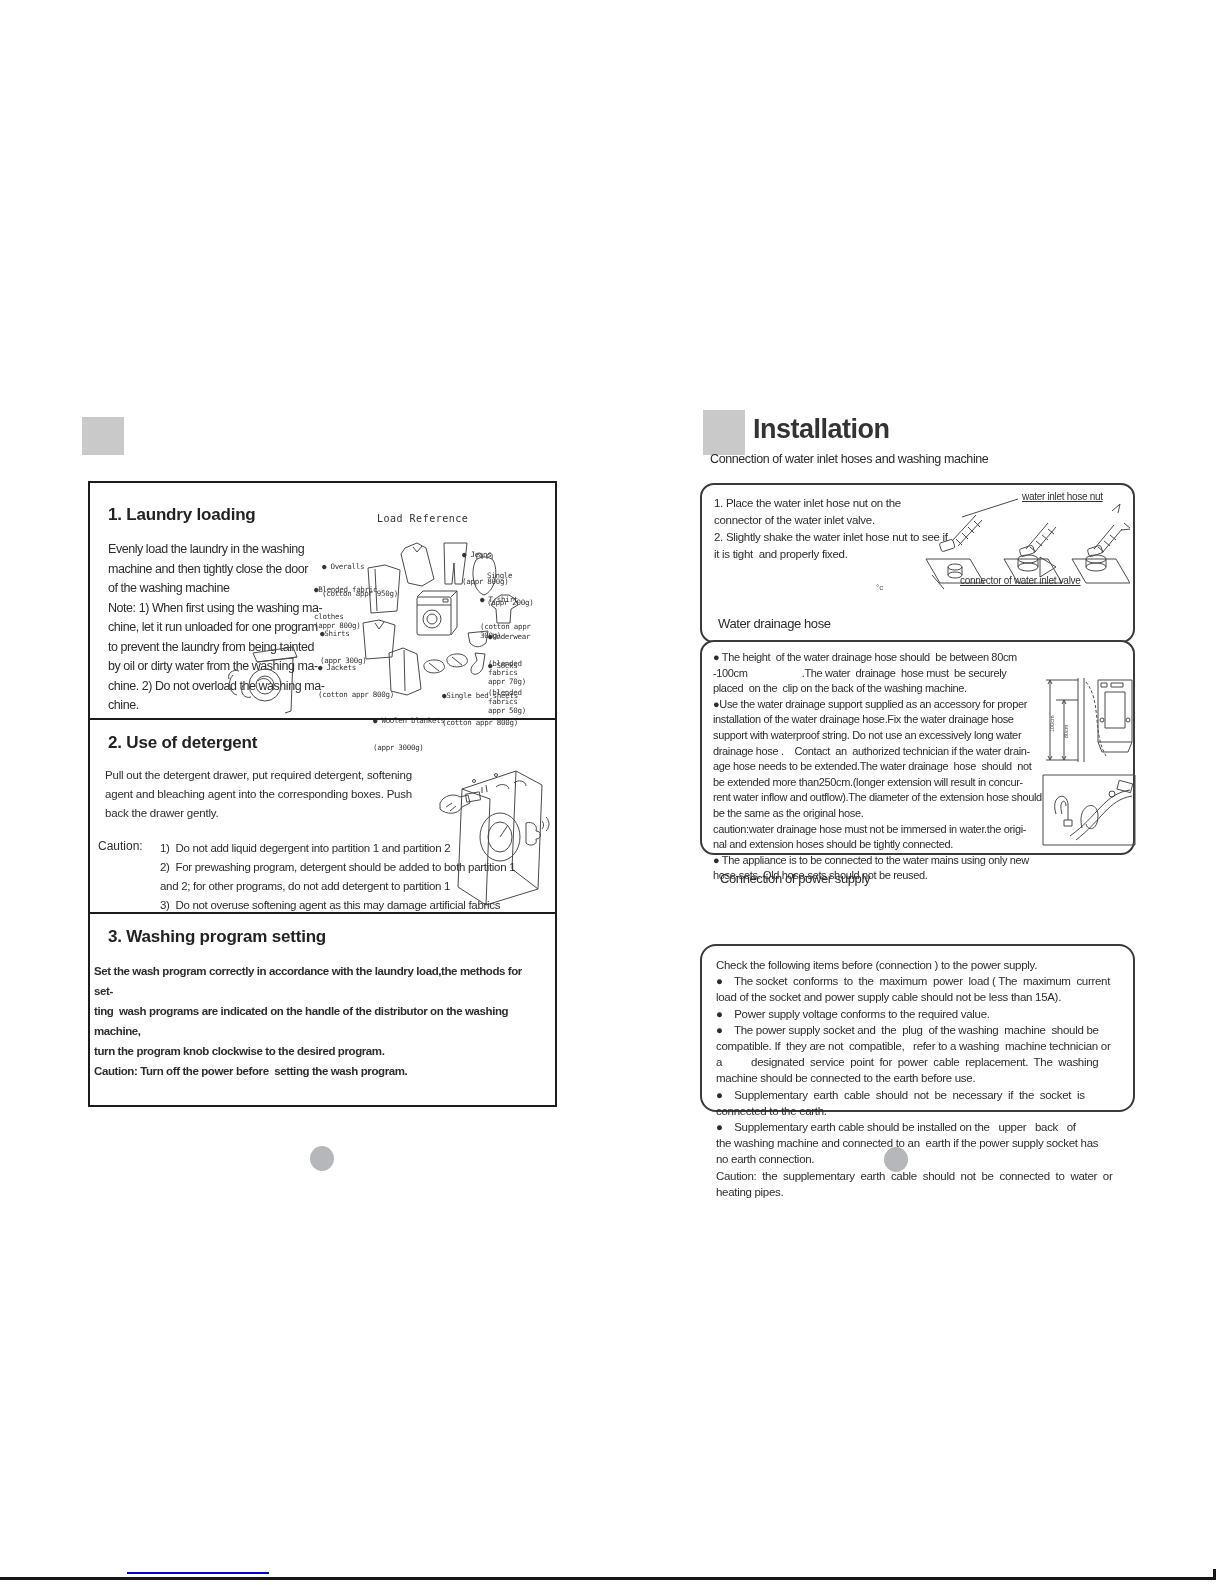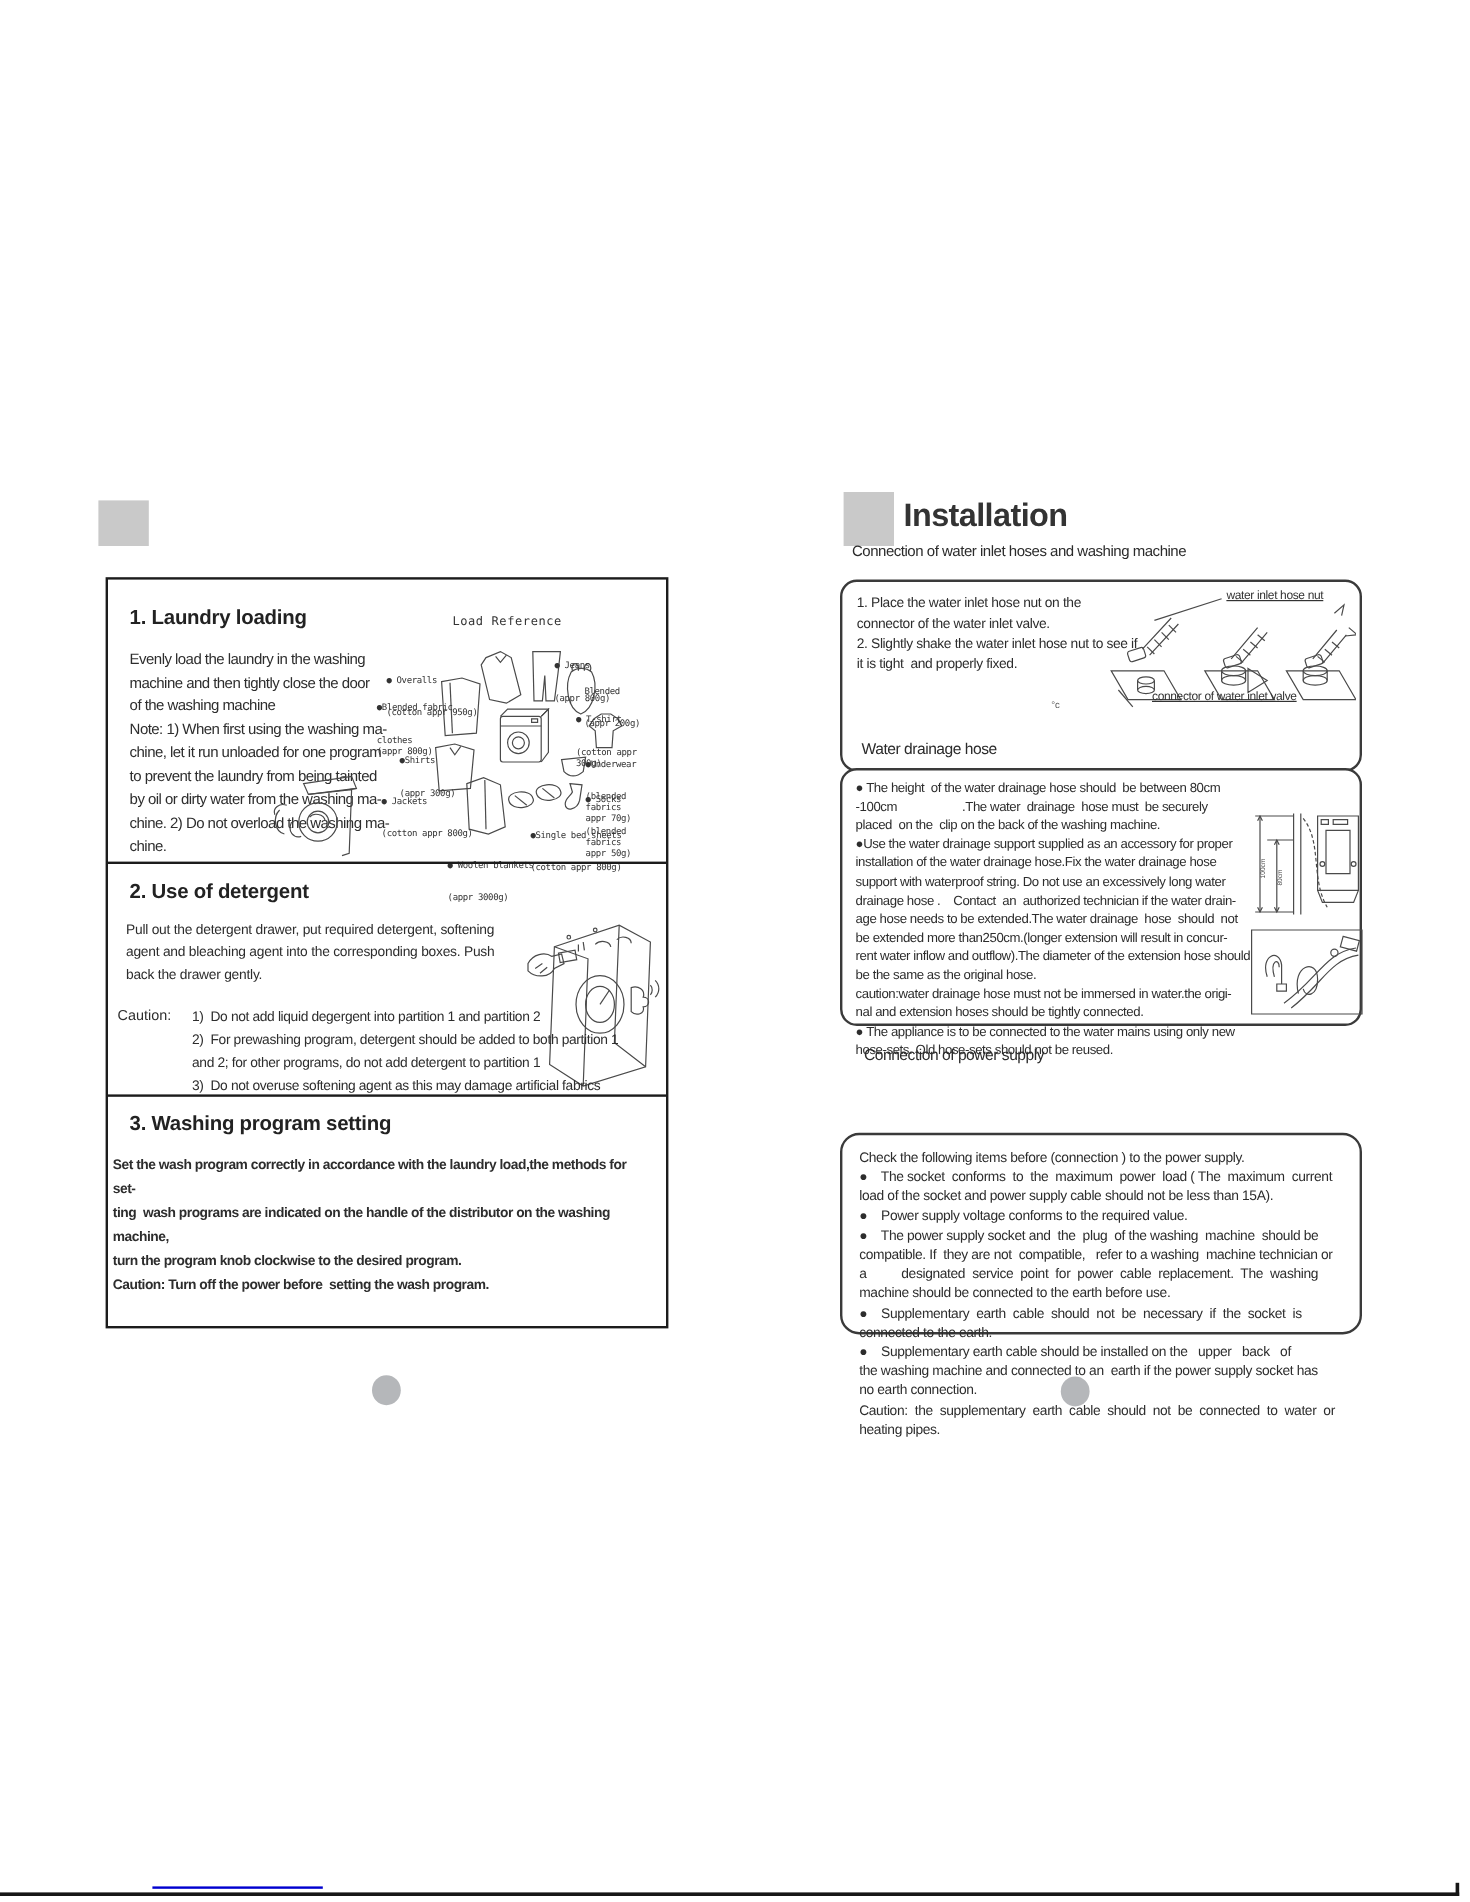--- a/index.html
+++ b/index.html
@@ -102,33 +102,33 @@
 
     <div class="abs mono lr-item pw" style="left:372px;top:49px;">
       <div>● Jeans</div>
       <div>(appr 800g)</div>
     </div>
     <div class="abs mono lr-item pw" style="left:232px;top:61px;">
       <div>● Overalls</div>
       <div>(cotton appr 950g)</div>
     </div>
     <div class="abs mono lr-item pw" style="left:397px;top:70px;">
-      <div>Blended</div>
+      <div>Single</div>
       <div>(appr 200g)</div>
     </div>
     <div class="abs mono lr-item pw" style="left:224px;top:84px;">
       <div>●Blended fabric</div>
       <div>clothes
 (appr 800g)</div>
     </div>
     <div class="abs mono lr-item pw" style="left:390px;top:94px;">
       <div>● T-shirt</div>
       <div>(cotton appr 300g)</div>
     </div>
-    <div class="abs mono lr-item pw" style="left:230px;top:128px;margin-left:13px;">
+    <div class="abs mono lr-item pw" style="left:230px;top:128px;">
       <div>●Shirts</div>
       <div>(appr 300g)</div>
     </div>
     <div class="abs mono lr-item pw" style="left:398px;top:131px;">
       <div>●Underwear</div>
       <div>(blended fabrics
 appr 70g)</div>
     </div>
     <div class="abs mono lr-item pw" style="left:228px;top:162px;">
       <div>● Jackets</div>

